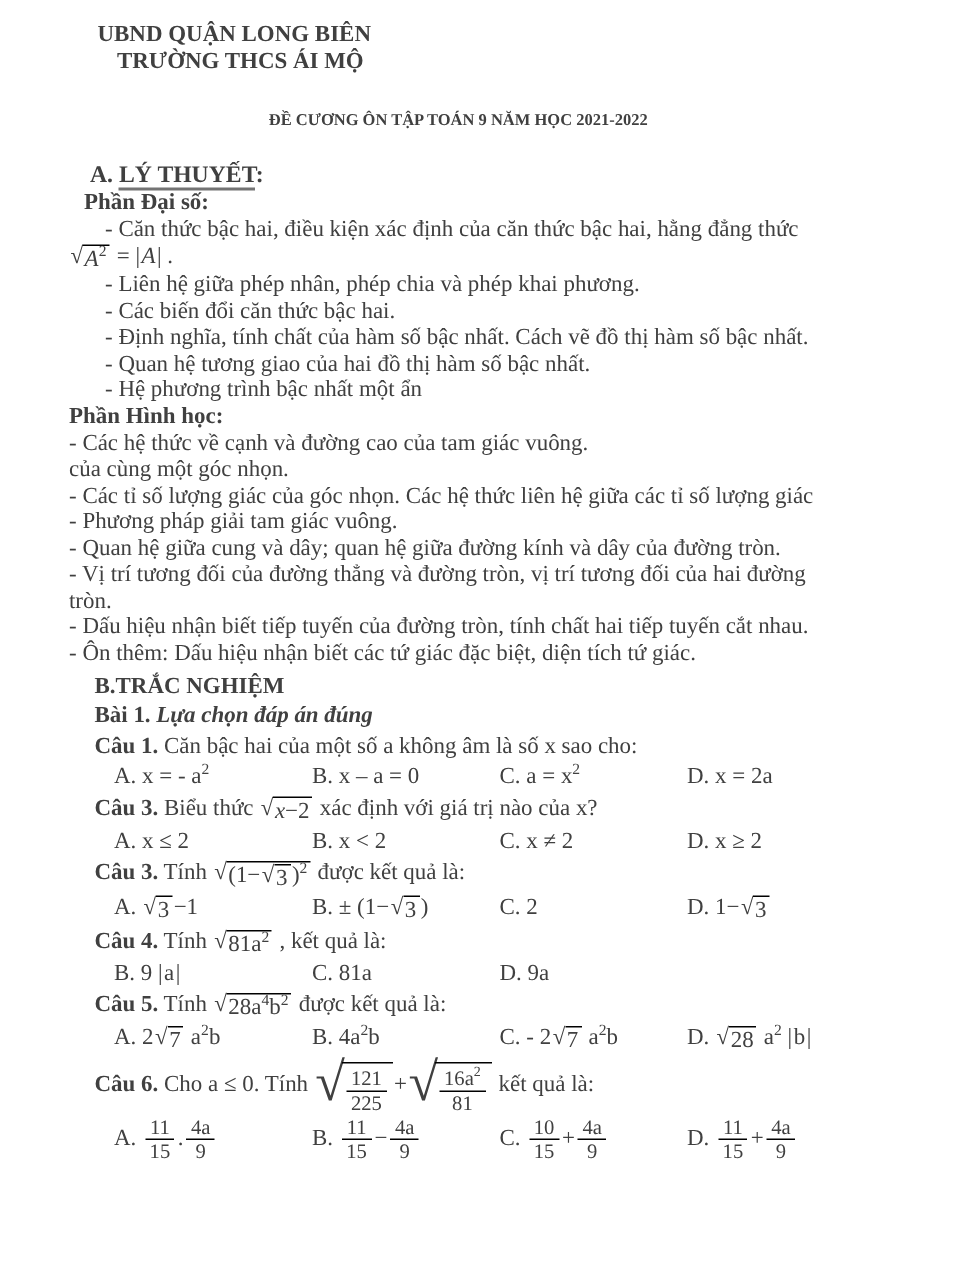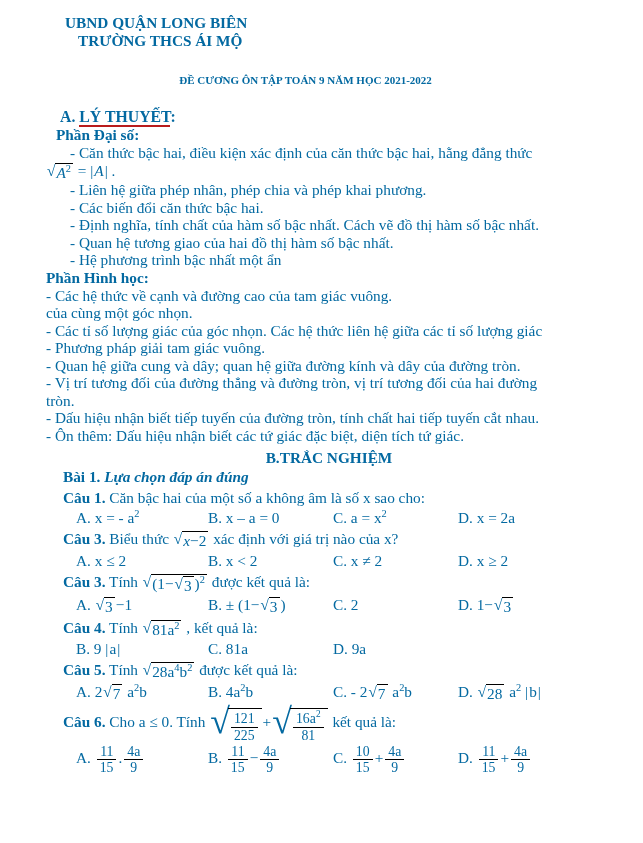--- a/index.html
+++ b/index.html
@@ -1,64 +1,64 @@
 <!DOCTYPE html>
 <html><head>
 <meta charset="utf-8">
 <style>
   html,body{margin:0;padding:0;background:#fff;}
   .page{
     position:relative;
     width:643px;height:843px;
     box-sizing:border-box;
     padding:14px 48px 0 46px;
-    background:#fff;color:#0369a1;
+    background:#fff;color:#404040;
     font-family:"Liberation Serif","DejaVu Serif",serif;
     font-size:15.3px;
     overflow:hidden;
   }
   .b{font-weight:bold;}
   .bi{font-weight:bold;font-style:italic;}
   .hdr-line{font-weight:bold;line-height:18px;white-space:nowrap;}
   .hdr-org{margin-left:19px;}
   .hdr-school{margin-left:32px;}
   .doc-title{
     font-weight:bold;font-size:11px;text-align:center;
     margin:21px 30px 17px 0;white-space:nowrap;line-height:19px;
   }
   .sec-a{font-weight:bold;font-size:15.8px;margin-left:14px;line-height:19px;}
-  .sec-a .u{border-bottom:2px solid #b91c1c;padding-bottom:0px;}
+  .sec-a .u{border-bottom:2px solid #737373;padding-bottom:0px;}
   .part-title{font-weight:bold;line-height:18px;}
   .part-algebra{margin-left:10px;}
   .part-geometry{margin-left:0;}
   .tline{white-space:nowrap;line-height:17.5px;}
   .lvl0{margin-left:0;}
   .lvl1{margin-left:24px;}
   .quiz{margin-left:17px;margin-top:4px;}
-  .quiz-heading{font-weight:bold;line-height:19px;text-align:center;}
+  .quiz-heading{font-weight:bold;line-height:19px;}
   .exercise-heading{line-height:19px;}
   .question{margin-top:3px;}
   .stem{white-space:nowrap;line-height:18px;}
   .qlabel{font-weight:bold;}
   .options{
     display:grid;
     grid-template-columns:132px 125px 125px 1fr;
     margin-left:13px;margin-top:1px;margin-bottom:3px;
     line-height:19px;white-space:nowrap;
   }
   
   sup{font-size:0.68em;line-height:0;}
   .sqrt{display:inline-flex;align-items:flex-start;white-space:nowrap;margin:0 1px;}
   .sqrt-sym{line-height:1;display:inline-block;}
   .rad{display:inline-block;border-top:1.1px solid #000;padding:1px 2px 0 1px;line-height:1.08;}
   .sqrt.big{vertical-align:middle;}
   .sqrt.big > .sqrt-sym{font-size:2.35em;line-height:0.93;margin-right:-2px;}
   .sqrt.big > .rad{margin-top:3px;border-top:1.3px solid #000;padding-top:2px;}
   .frac{display:inline-block;text-align:center;vertical-align:middle;font-size:0.9em;line-height:1.12;margin:0 2px;}
-  .frac .num{display:block;padding:0 3px;text-align:right;}
+  .frac .num{display:block;padding:0 3px;}
   .frac .den{display:block;border-top:1.1px solid #000;padding:0 3px;}
   .abs{display:inline-block;}
   .abs::before{content:"|";padding-right:1px;}
   .abs::after{content:"|";padding-left:1px;}
 </style>
 </head>
 <body>
 
 <div class="page">
 

